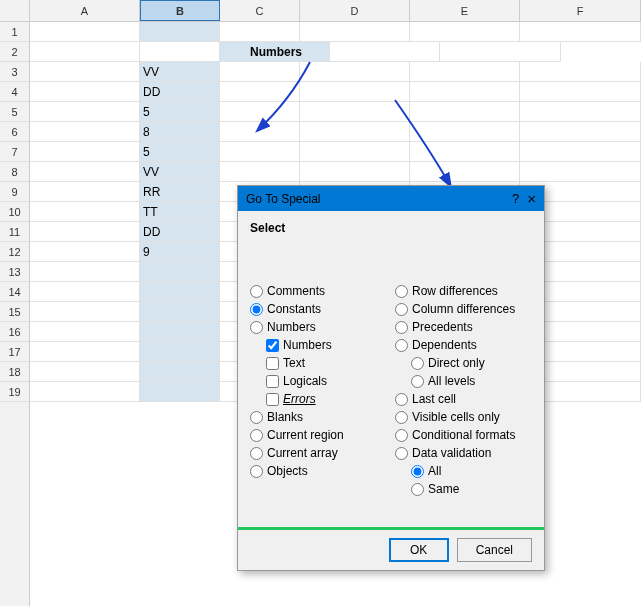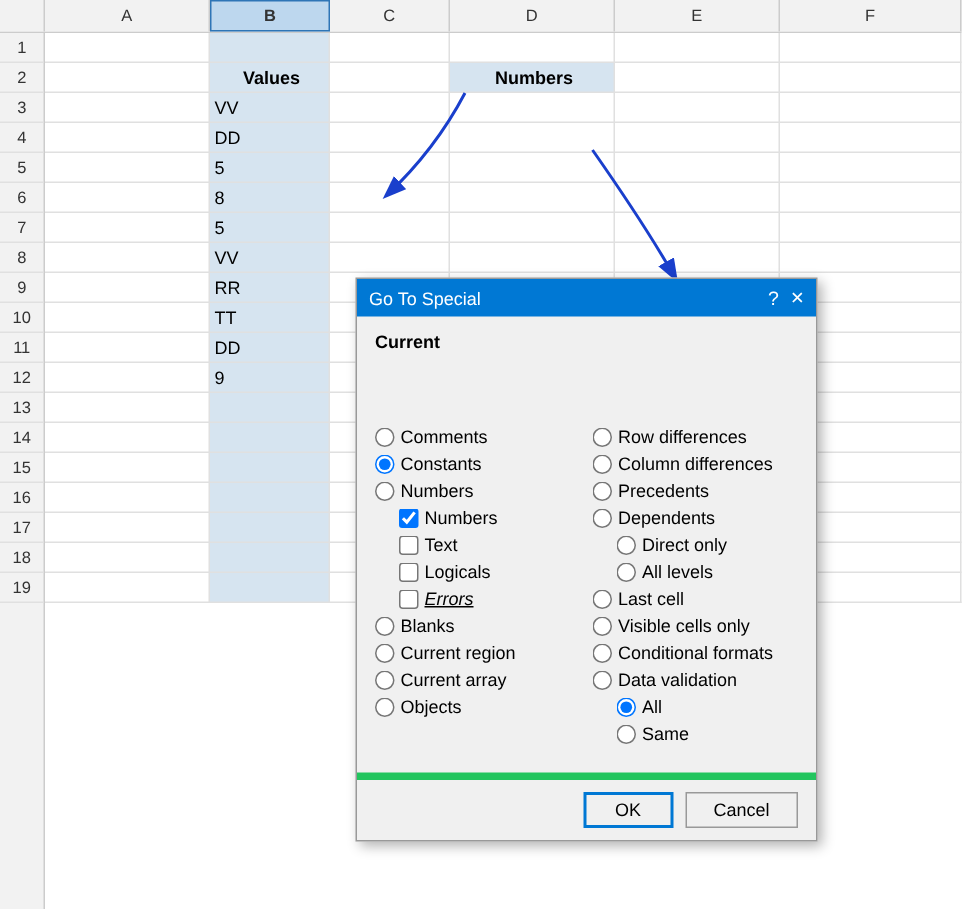--- a/index.html
+++ b/index.html
@@ -107,21 +107,21 @@
       top: 185px;
       left: 237px;
       width: 308px;
       background: #f0f0f0;
       border: 1px solid #999;
       box-shadow: 3px 3px 8px rgba(0,0,0,0.3);
       font-size: 12px;
     }
     .dialog-titlebar {
       background: #0078d4;
-      color: #ffffff;
+      color: #000000;
       padding: 4px 8px;
       display: flex;
       justify-content: space-between;
       align-items: center;
       font-size: 12px;
     }
     .dialog-title-right {
       display: flex;
       gap: 8px;
       align-items: center;
@@ -168,22 +168,22 @@
     .left-col {
       display: flex;
       flex-direction: column;
       gap: 2px;
     }
     .dialog-buttons {
       display: flex;
       justify-content: flex-end;
       gap: 8px;
       padding: 8px 12px;
-      border-top: 5px solid #22c55e;
-      margin-top: 8px;
+      border-top: 3px solid #22c55e;
+      margin-top: 20px;
     }
     .btn {
       padding: 3px 18px;
       font-size: 12px;
       border: 1px solid #999;
       background: #f0f0f0;
       cursor: pointer;
       min-width: 60px;
     }
     .btn-ok {
@@ -234,21 +234,20 @@
         <div class="cell col-a"></div>
         <div class="cell col-b"></div>
         <div class="cell col-c"></div>
         <div class="cell col-d"></div>
         <div class="cell col-e"></div>
         <div class="cell col-f"></div>
       </div>
 
     <div class="grid-row">
         <div class="cell col-a"></div>
-        <div class="cell col-b header-row" style="font-weight:bold;justify-content:center;">Values</div>
         <div class="cell col-c"></div>
         <div class="cell col-d numbers-header">Numbers</div>
         <div class="cell col-e"></div>
         <div class="cell col-f"></div>
       </div>
 
     <div class="grid-row">
         <div class="cell col-a"></div>
         <div class="cell col-b">VV</div>
         <div class="cell col-c"></div>
@@ -423,21 +422,21 @@
 
   <div class="dialog">
     <div class="dialog-titlebar">
       <span>Go To Special</span>
       <div class="dialog-title-right">
         <span style="cursor:pointer;font-size:13px;">?</span>
         <span style="cursor:pointer;font-size:15px;">×</span>
       </div>
     </div>
     <div class="dialog-body">
-      <div class="section-label">Current</div>
+      <div class="section-label">Select</div>
       <div style="display:flex; gap:8px;margin-top:48px;">
 
         <div class="left-col" style="flex:1;">
           <label class="radio-option">
             <input type="radio" name="goto" style=""> 
               <span>Comments</span>
           </label>
           <label class="radio-option">
             <input type="radio" name="goto" checked="" style=""> 
               <span>Constants</span>

